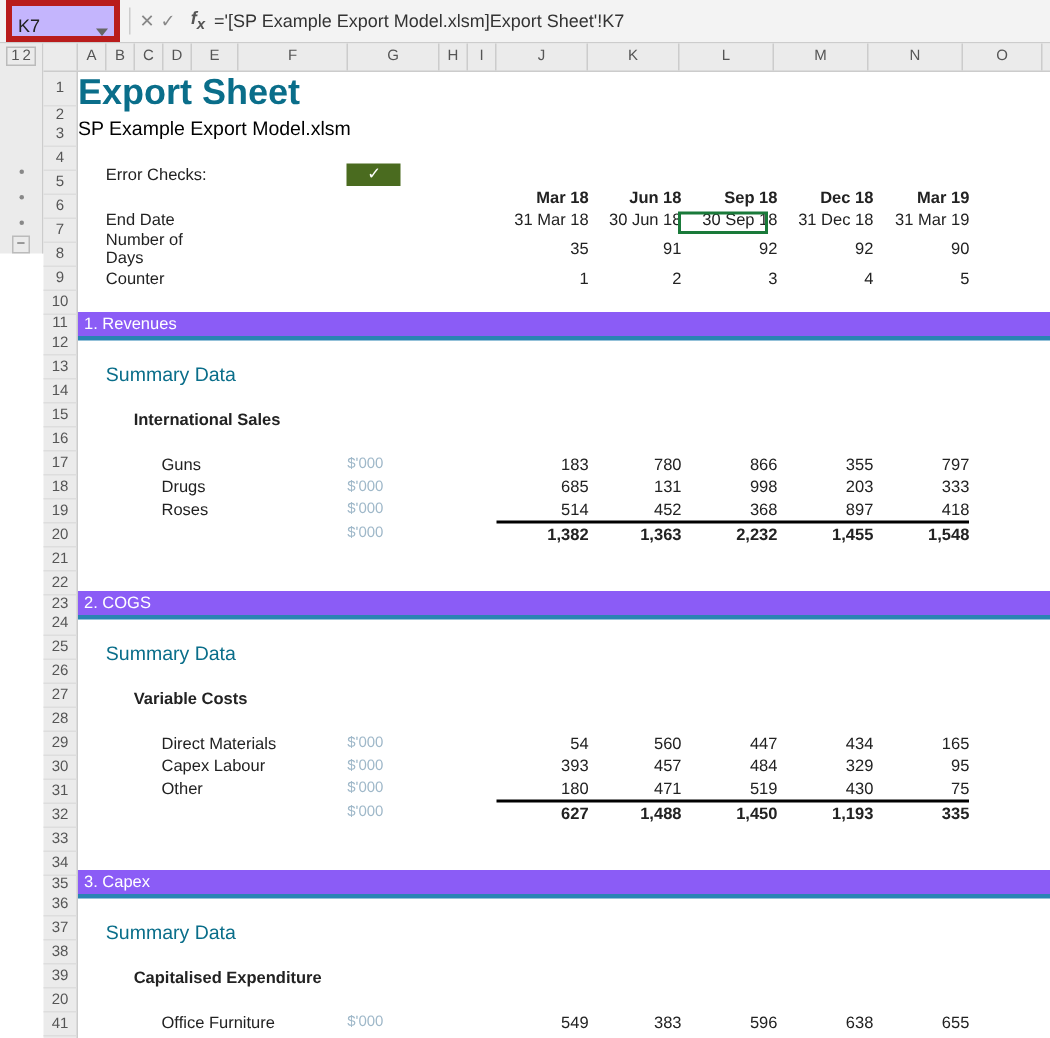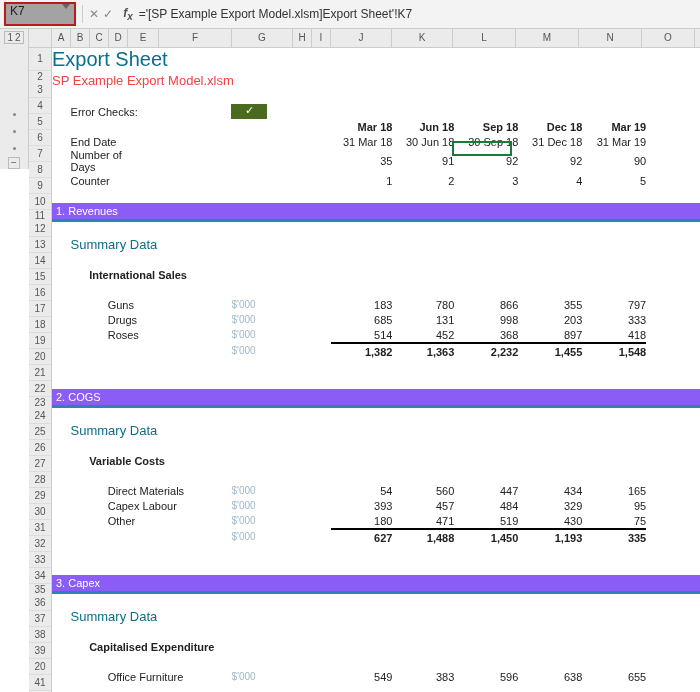--- a/index.html
+++ b/index.html
@@ -1,35 +1,35 @@
 <!DOCTYPE html>
 <html><head>
 <meta charset="utf-8">
 <style>
 html,body{margin:0;padding:0;font-family:Arial,Helvetica,sans-serif;font-size:11px;color:#222;background:#fff;width:700px}
 .fb{display:flex;align-items:center;height:24px;border-bottom:1px solid #ccc;background:#f3f3f3;padding:2px 4px;font-size:12px}
-.nb{width:60px;height:20px;border:2px solid #b91c1c;background:#a3a3a3;padding:0 4px;display:flex;align-items:flex-start;justify-content:space-between}
+.nb{width:60px;height:20px;border:4px solid #b91c1c;background:#c4b5fd;padding:0 4px;display:flex;align-items:flex-end;justify-content:space-between}
 .nb .arr{width:0;height:0;border-left:4px solid transparent;border-right:4px solid transparent;border-top:5px solid #666}
 .div{width:1px;height:18px;background:#ccc;margin:0 6px}
 .fx{font-style:italic;font-weight:bold;color:#555;margin:0 6px}
 .flab{flex:1;color:#333}
 .outline{display:flex;align-items:flex-start}
 .og{width:28px;background:#ebebeb;border-right:1px solid #ccc;display:flex;flex-direction:column;align-items:center;font-size:10px;color:#555;padding-top:2px}
 .og .lv{display:flex;gap:2px;border:1px solid #bbb;padding:0 2px;margin-bottom:2px}
 .og .btn{border:1px solid #bbb;width:10px;height:10px;line-height:9px;text-align:center;cursor:pointer}
 .colhdr{display:flex;height:18px;background:#ebebeb;border-bottom:1px solid #ccc}
 .ch{border-right:1px solid #ccc;text-align:center;font-size:10px;color:#555;line-height:18px;overflow:hidden}
 .rowhdr{width:22px;background:#ebebeb;border-right:1px solid #ccc;text-align:center;font-size:10px;color:#555}
 .body{display:flex}
 .rows{display:flex;flex-direction:column}
 .rh{height:15px;line-height:15px;border-bottom:1px solid #ddd}
 .rh22{height:22px;line-height:22px;border-bottom:1px solid #ddd}
 .grid{flex:1;position:relative}
-.title{color:#0a6e8a;font-weight:normal;font-size:20px;padding-left:2px}
-.sub{color:#ef4444;font-size:13px;padding-left:2px}
+.title{color:#0a6e8a;font-weight:bold;font-size:24px;padding-left:2px}
+.sub{color:#000000;font-size:13px;padding-left:2px}
 .sec{background:#8b5cf6;color:#fff;font-weight:normal;padding:2px 4px}
 .sumhdr{color:#0a6e8a;font-weight:normal;font-size:13px}
 .cathdr{font-weight:bold}
 .tbl{width:100%}
 .tbl td{height:15px;padding:0}
 .num{text-align:right;padding-right:6px}
 .unit{color:#9fb8c9;font-size:10px}
 .label{padding-left:0}
 .check{width:36px;height:15px;background:#4a6b1f;text-align:center;color:#fff}
 .datahdr{font-weight:bold;text-align:right;padding-right:6px}

